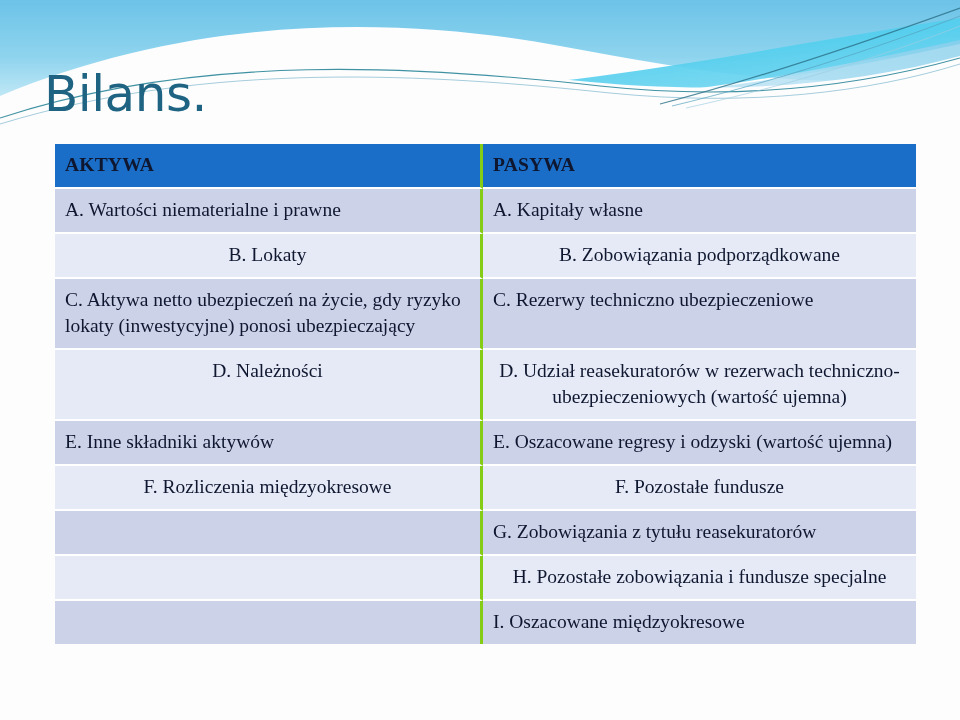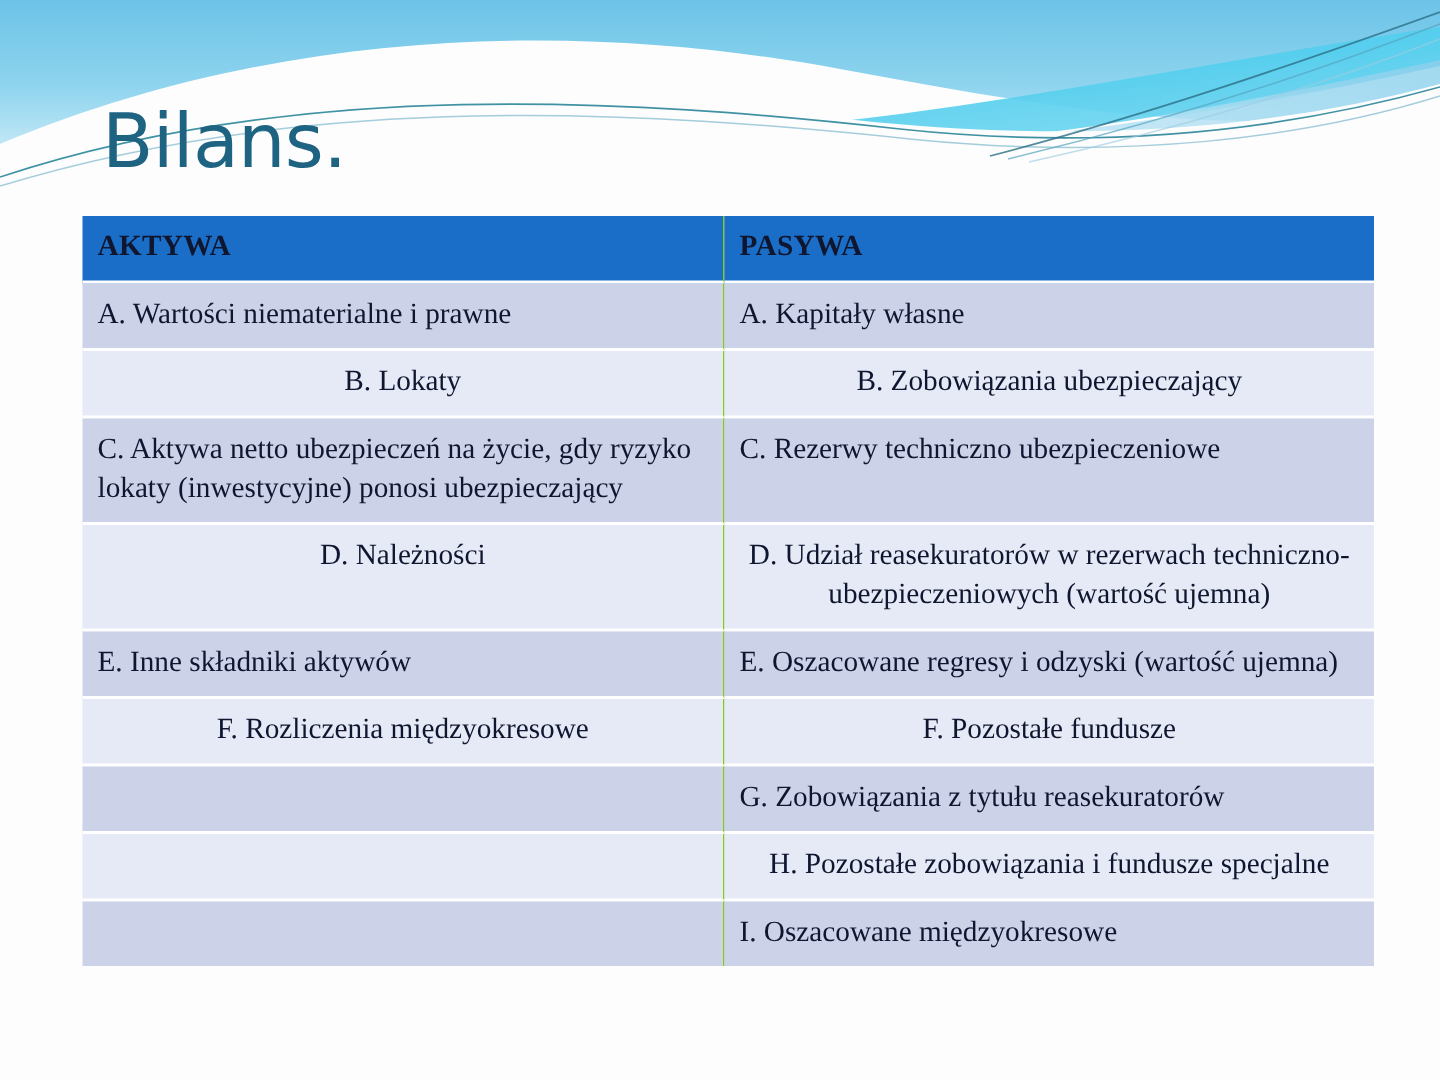--- a/index.html
+++ b/index.html
@@ -30,21 +30,21 @@
     height: 132px;
     overflow: hidden;
   }
   .header-deco svg {
     display: block;
   }
 
   
   .slide-title {
     position: absolute;
-    left: 68px;
+    left: 44px;
     top: 66px;
     font-family: "DejaVu Sans", sans-serif;
     font-size: 50px;
     line-height: 56px;
     font-weight: 400;
     color: #1f6382;
     letter-spacing: -0.5px;
     white-space: nowrap;
   }
 
@@ -60,21 +60,21 @@
   }
   .balance-table th,
   .balance-table td {
     vertical-align: top;
     text-align: left;
     padding: 8px 10px 9px 10px;
     font-size: 19.5px;
     line-height: 26px;
     color: #0f1730;
     border-bottom: 2px solid #ffffff;
-    border-right: 1px solid #84cc16;
+    border-right: 3px solid #84cc16;
   }
   .balance-table th:last-child,
   .balance-table td:last-child {
     border-right: none;
   }
   .balance-table tr:last-child td {
     border-bottom: none;
   }
   .col-left  { width: 428px; }
   .col-right { width: 433px; }
@@ -154,21 +154,21 @@
         <th>PASYWA</th>
       </tr>
     </thead>
     <tbody>
       <tr class="band-dark">
         <td>A. Wartości niematerialne i prawne</td>
         <td>A. Kapitały własne</td>
       </tr>
       <tr class="band-light">
         <td>B. Lokaty</td>
-        <td>B. Zobowiązania ubezpieczający</td>
+        <td>B. Zobowiązania podporządkowane</td>
       </tr>
       <tr class="band-dark">
         <td>C. Aktywa netto ubezpieczeń na życie, gdy ryzyko lokaty (inwestycyjne) ponosi ubezpieczający</td>
         <td>C. Rezerwy techniczno ubezpieczeniowe</td>
       </tr>
       <tr class="band-light">
         <td>D. Należności</td>
         <td>D. Udział reasekuratorów w rezerwach techniczno-ubezpieczeniowych (wartość ujemna)</td>
       </tr>
       <tr class="band-dark">

